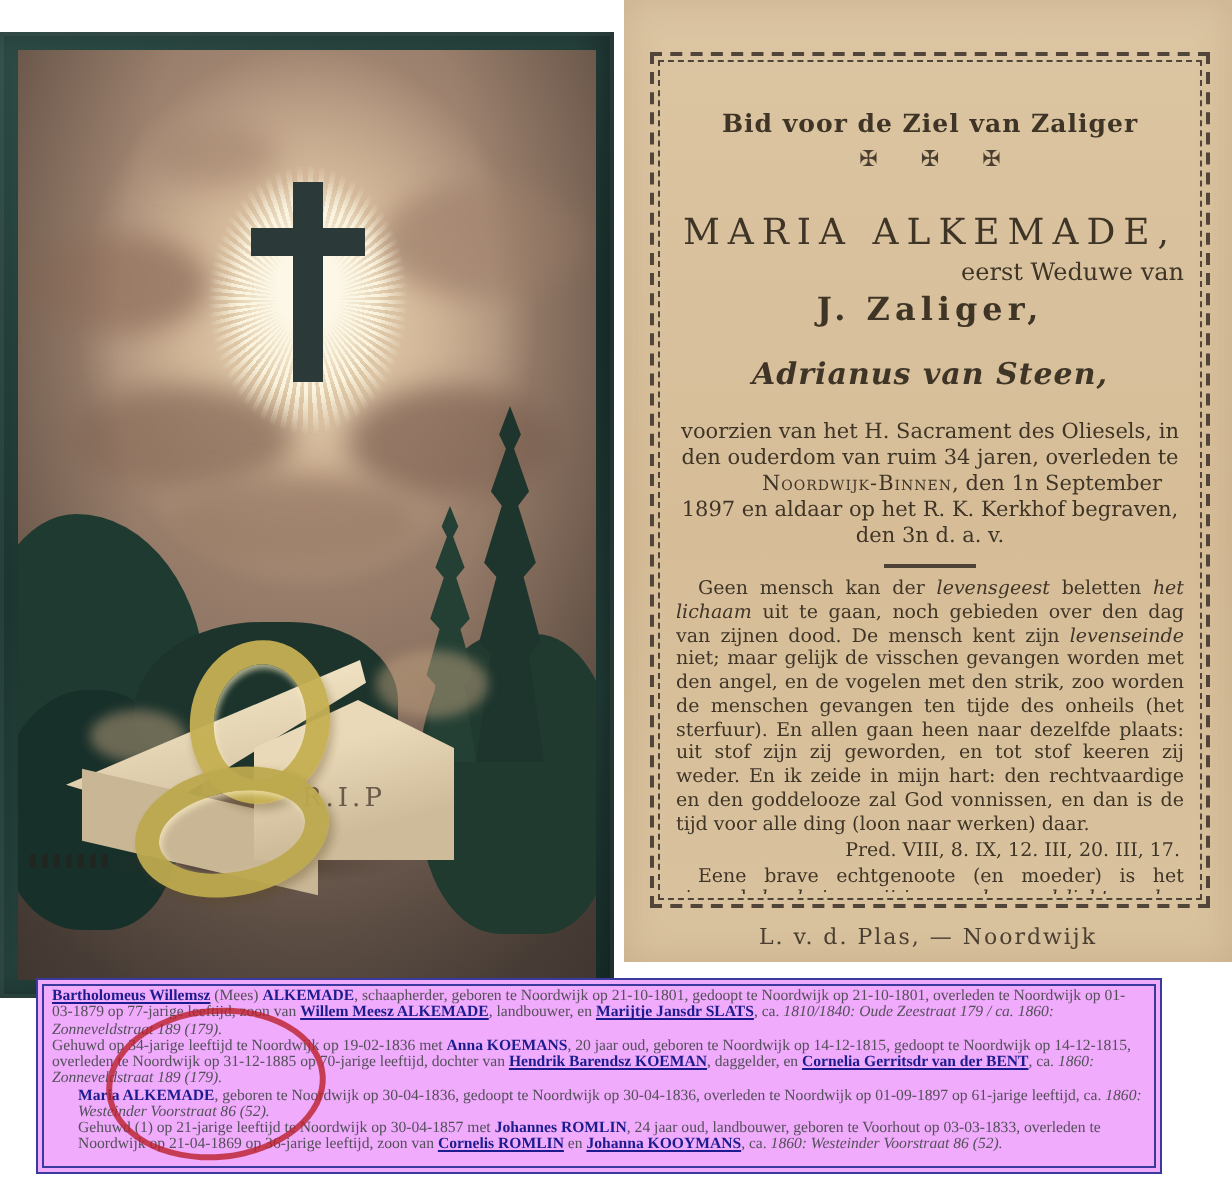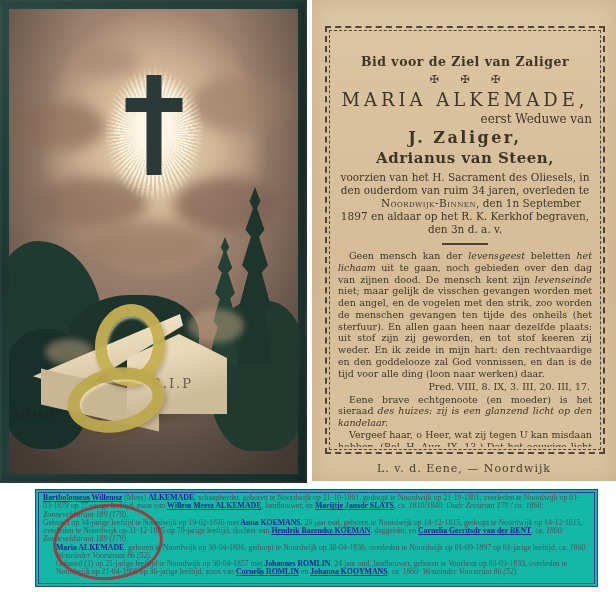--- a/index.html
+++ b/index.html
@@ -1,20 +1,20 @@
 <!DOCTYPE html>
 <html><head>
 <meta charset="utf-8">
 <style>
   html,body{margin:0;padding:0;background:#ffffff;}
   .stage{position:relative;width:616px;height:592px;background:#fff;overflow:hidden;
          font-family:"DejaVu Serif",serif;}
 
   
-  .card-left{position:absolute;left:0;top:0;width:307px;height:483px;
+  .card-left{position:absolute;left:0;top:16px;width:307px;height:483px;
     background:linear-gradient(155deg,#2e4c46 0%,#1d3632 45%,#24403a 75%,#1a312d 100%);
     box-shadow:inset 0 0 0 2px rgba(255,255,255,.05), inset -8px 0 14px rgba(0,0,0,.3);}
   .mat{position:absolute;left:16px;top:16px;right:16px;bottom:21px;
     background:linear-gradient(180deg,#c6c8b7 0%,#adb2a1 55%,#9aa08f 100%);
     box-shadow:0 0 6px rgba(0,0,0,.45);}
   .scene{position:absolute;left:9px;top:9px;right:9px;bottom:9px;overflow:hidden;
     background:
       radial-gradient(ellipse 160px 190px at 50% 29%, #ecdcba 0%, #d2b698 38%, rgba(210,182,152,0) 72%),
       radial-gradient(ellipse 300px 360px at 50% 26%, #b2947e 12%, #8a7160 58%, #5c4e45 100%);}
   .scene .vignette{position:absolute;inset:0;pointer-events:none;
@@ -83,34 +83,34 @@
   .card-right{position:absolute;left:312px;top:0;width:304px;height:481px;overflow:hidden;
     background:linear-gradient(180deg,#dcc5a2 0%,#d6bd98 55%,#d9c29e 100%);
     box-shadow:inset 0 0 18px rgba(120,90,60,.18);}
   .frame{position:absolute;left:13px;right:11px;top:26px;bottom:27px;
     border:2px dashed #51453a;}
   .frame::before{content:"";position:absolute;inset:2px;border:1px dashed #51453a;}
   .card-content{position:absolute;left:26px;right:24px;top:32px;bottom:34px;
     text-align:center;color:#3f3527;overflow:hidden;}
   .hdr{font-size:12.5px;font-weight:bold;margin-top:22px;letter-spacing:.5px;}
   .orn{font-size:11px;margin:4px 0 2px;color:#4a3e30;word-spacing:18px;}
-  .dname{font-size:18px;letter-spacing:4px;margin:3px 0 2px;white-space:nowrap;}
+  .dname{font-size:18px;letter-spacing:4px;margin:20px 0 2px;white-space:nowrap;}
   .sub{font-size:12px;margin:2px 0;text-align:right;}
   .husb1{font-size:16px;font-weight:bold;letter-spacing:2.5px;margin:2px 0;}
-  .husb2{font-size:15px;font-weight:bold;letter-spacing:.5px;margin:2px 0;}
+  .husb2{font-size:15px;font-weight:bold;letter-spacing:.5px;margin:14px 0;font-style:italic;}
   .notice{font-size:10.5px;line-height:1.24;margin-top:4px;}
   .divider{width:46px;border-top:2px solid #4e4237;margin:7px auto 5px;}
   .bodyp{font-size:9.5px;line-height:1.24;text-align:justify;text-indent:11px;margin:0;}
   .cite{font-size:9.5px;text-align:right;margin:1px 2px 2px 0;}
   .printer{position:absolute;left:0;right:0;bottom:6px;text-align:center;
     font-size:11px;color:#4a3e30;letter-spacing:1px;}
 
   
-  .gen-block{position:absolute;left:35px;top:489px;width:561px;height:96px;
-    background:#14b8a6;border:1px solid #3a3a9e;}
+  .gen-block{position:absolute;left:18px;top:489px;width:561px;height:96px;
+    background:#f0abfc;border:1px solid #3a3a9e;}
   .gen-block::before{content:"";position:absolute;inset:2px;border:1px solid #3a3a9e;pointer-events:none;}
   .gen-content{position:absolute;left:7px;right:7px;top:4px;bottom:3px;overflow:hidden;
     font-family:"Liberation Serif",serif;font-size:7.8px;line-height:1.06;color:#54505a;}
   .gen-p{margin:0;}
   .gen-p.indent{margin-left:13px;}
   .gen-content .s-b,.gen-content .s-u{color:#1c1c8e;}
   .s-b{font-weight:bold;}
   .s-u{font-weight:bold;text-decoration:underline;}
   .s-i{font-style:italic;}
   .s-c{font-variant:small-caps;letter-spacing:.5px;margin-left:32px;}
@@ -164,26 +164,26 @@
     <div class="card-content">
       <div class="hdr">Bid voor de Ziel van Zaliger</div>
       <div class="orn">✠ ✠ ✠</div>
       <div class="dname">MARIA ALKEMADE,</div>
       <div class="sub">eerst Weduwe van</div>
       <div class="husb1">J. Zaliger,</div>
       <div class="husb2">Adrianus van Steen,</div>
       <div class="notice"><span>voorzien van het H. Sacrament des Oliesels, in den ouderdom van ruim 34 jaren, overleden te </span><span class="s-c">Noordwijk-Binnen</span><span>, den 1n September 1897 en aldaar op het R. K. Kerkhof begraven, den 3n d. a. v.</span></div>
       <div class="divider"></div>
       <p class="bodyp"><span>Geen mensch kan der </span><span class="s-i">levensgeest</span><span> beletten </span><span class="s-i">het lichaam</span><span> uit te gaan, noch gebieden over den dag van zijnen dood. De mensch kent zijn </span><span class="s-i">levenseinde</span><span> niet; maar gelijk de visschen gevangen worden met den angel, en de vogelen met den strik, zoo worden de menschen gevangen ten tijde des onheils (het sterfuur). En allen gaan heen naar dezelfde plaats: uit stof zijn zij geworden, en tot stof keeren zij weder. En ik zeide in mijn hart: den rechtvaardige en den goddelooze zal God vonnissen, en dan is de tijd voor alle ding (loon naar werken) daar.</span></p>
-      <div class="cite">Pred. VIII, 8. IX, 3. III, 20. III, 17.</div>
+      <div class="cite">Pred. VIII, 8. IX, 12. III, 20. III, 17.</div>
       <p class="bodyp"><span>Eene brave echtgenoote (en moeder) is het sieraad </span><span class="s-i">des huizes: zij is een glanzend licht op den kandelaar.</span></p>
       <p class="bodyp">Vergeef haar, o Heer, wat zij tegen U kan misdaan hebben. (Bel. H. Aug. IX, 13.) Dat het eeuwige licht haar verlichte. Amen.</p>
 
     </div>
-    <div class="printer">L. v. d. Eene, — Noordwijk</div>
+    <div class="printer">L. v. d. Plas, — Noordwijk</div>
   </div>
 
   <div class="gen-block">
     <div class="gen-content">
       <p class="gen-p"><span class="s-u">Bartholomeus Willemsz</span><span> (Mees) </span><span class="s-b">ALKEMADE</span><span>, schaapherder, geboren te Noordwijk op 21-10-1801, gedoopt te Noordwijk op 21-10-1801, overleden te Noordwijk op 01-03-1879 op 77-jarige leeftijd, zoon van </span><span class="s-u">Willem Meesz ALKEMADE</span><span>, landbouwer, en </span><span class="s-u">Marijtje Jansdr SLATS</span><span>, ca. </span><span class="s-i">1810/1840: Oude Zeestraat 179 / ca. 1860: Zonneveldstraat 189 (179).</span></p>
       <p class="gen-p"><span>Gehuwd op 34-jarige leeftijd te Noordwijk op 19-02-1836 met </span><span class="s-b">Anna KOEMANS</span><span>, 20 jaar oud, geboren te Noordwijk op 14-12-1815, gedoopt te Noordwijk op 14-12-1815, overleden te Noordwijk op 31-12-1885 op 70-jarige leeftijd, dochter van </span><span class="s-u">Hendrik Barendsz KOEMAN</span><span>, daggelder, en </span><span class="s-u">Cornelia Gerritsdr van der BENT</span><span>, ca. </span><span class="s-i">1860: Zonneveldstraat 189 (179).</span></p>
       <p class="gen-p indent"><span class="s-b">Maria ALKEMADE</span><span>, geboren te Noordwijk op 30-04-1836, gedoopt te Noordwijk op 30-04-1836, overleden te Noordwijk op 01-09-1897 op 61-jarige leeftijd, ca. </span><span class="s-i">1860: Westeinder Voorstraat 86 (52).</span></p>
       <p class="gen-p indent"><span>Gehuwd (1) op 21-jarige leeftijd te Noordwijk op 30-04-1857 met </span><span class="s-b">Johannes ROMLIN</span><span>, 24 jaar oud, landbouwer, geboren te Voorhout op 03-03-1833, overleden te Noordwijk op 21-04-1869 op 36-jarige leeftijd, zoon van </span><span class="s-u">Cornelis ROMLIN</span><span> en </span><span class="s-u">Johanna KOOYMANS</span><span>, ca. </span><span class="s-i">1860: Westeinder Voorstraat 86 (52).</span></p>
 
     </div>

